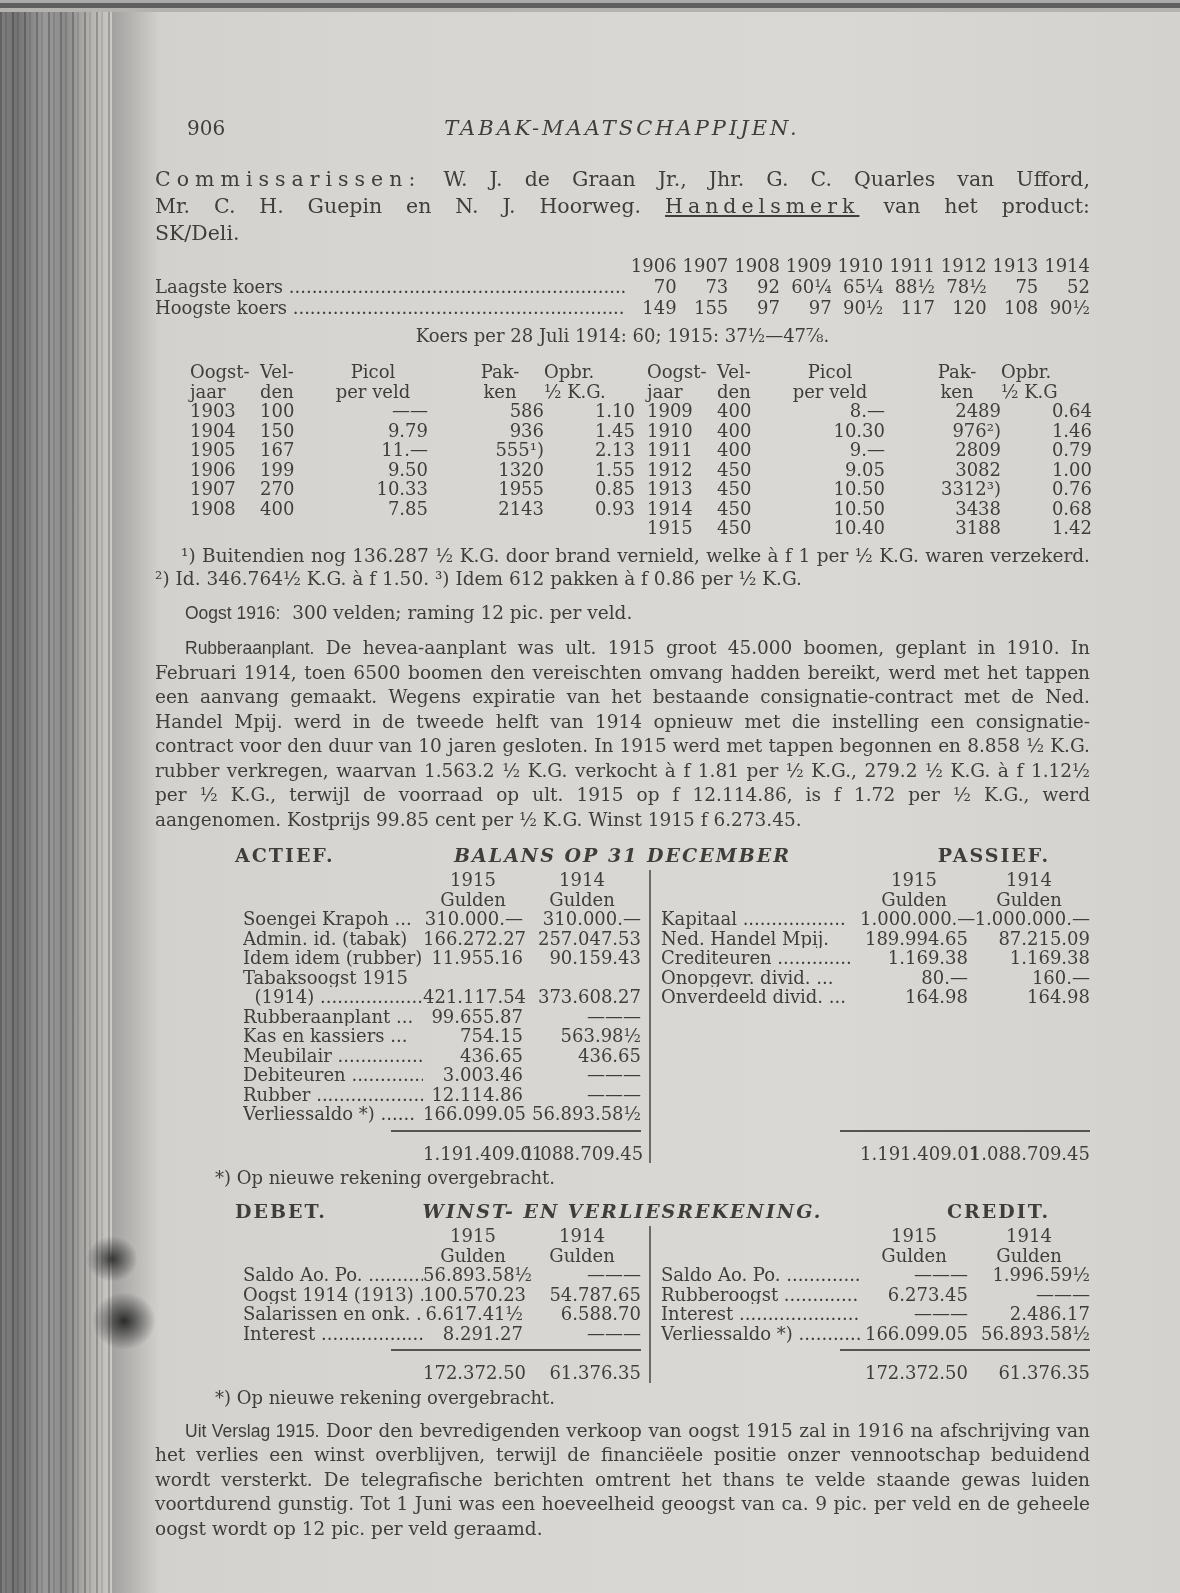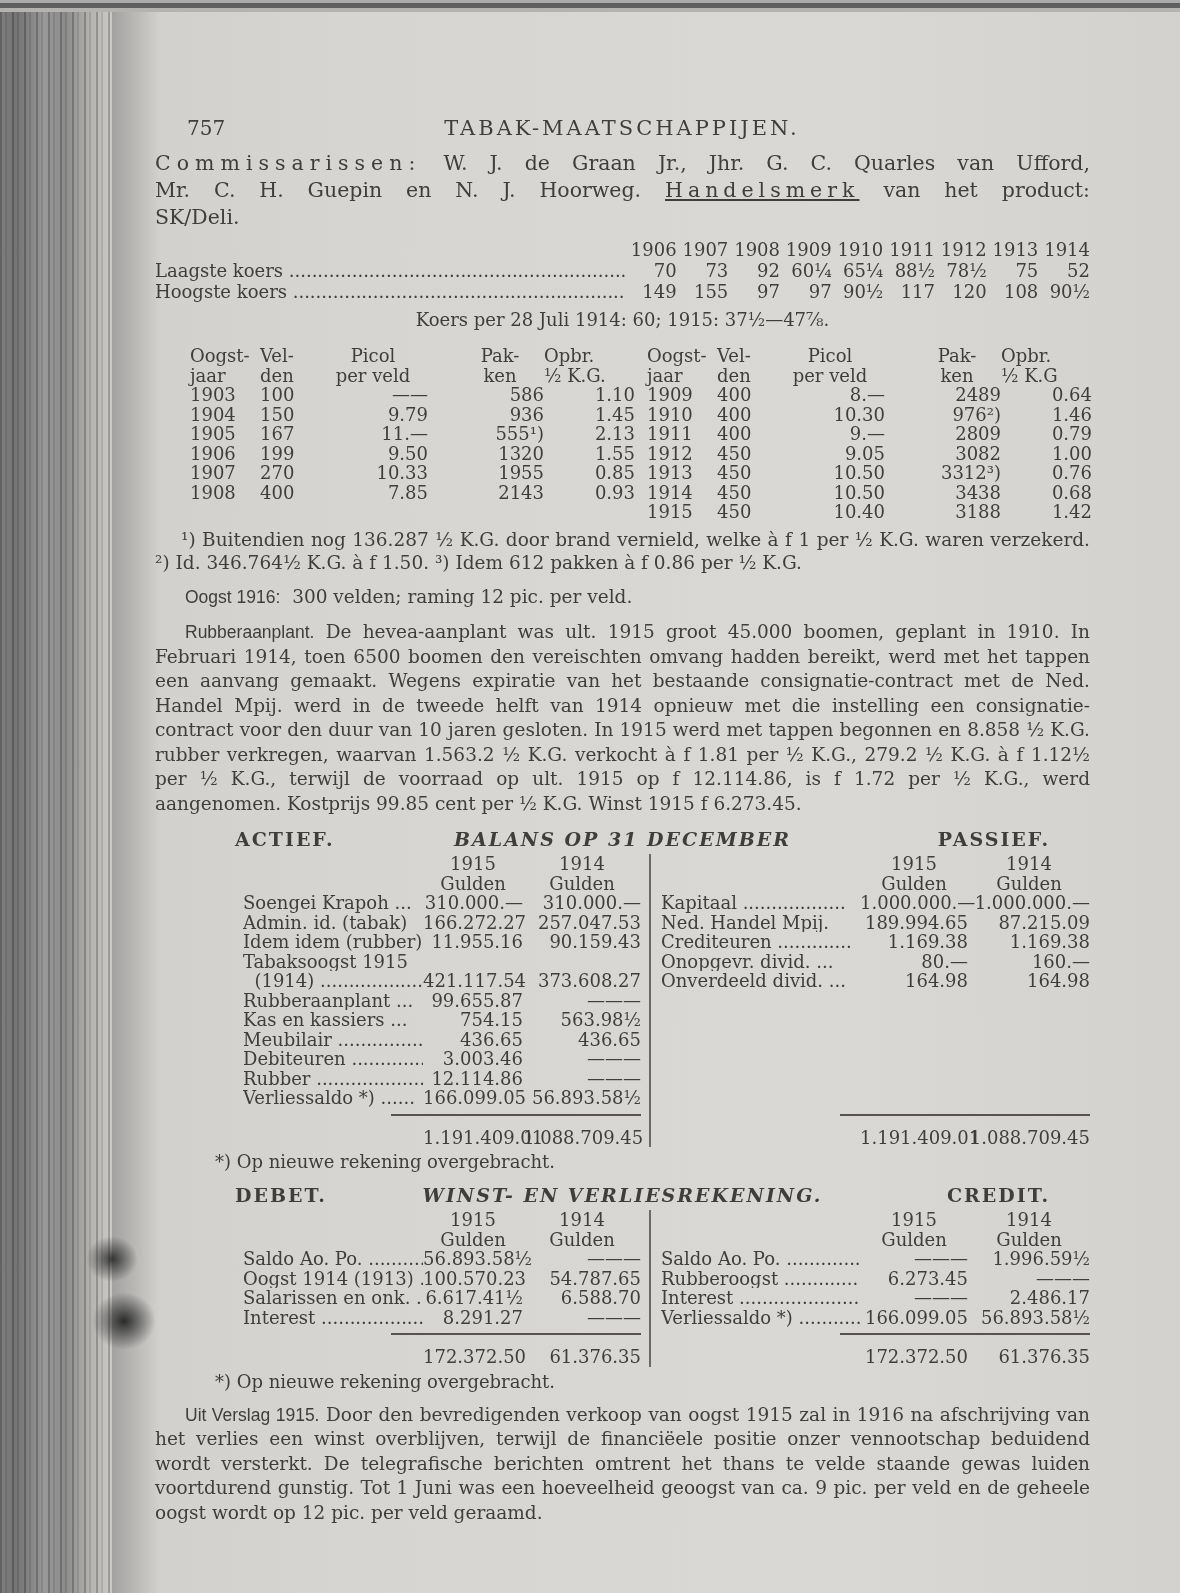--- a/index.html
+++ b/index.html
@@ -18,23 +18,23 @@
   .blot{position:absolute;z-index:4;border-radius:50%;}
   .blot1{left:86px;top:1236px;width:52px;height:46px;
     background:radial-gradient(ellipse at center,rgba(25,25,25,.8),rgba(25,25,25,0) 70%);}
   .blot2{left:92px;top:1292px;width:64px;height:58px;
     background:radial-gradient(ellipse at center,rgba(20,20,20,.85),rgba(20,20,20,0) 70%);}
 
   .content{position:absolute;left:110px;top:0;right:0;bottom:0;padding:0 90px 0 45px;overflow:hidden;}
 
   .page-head{margin-top:116px;position:relative;height:26px;font-size:20px;}
   .pageno{position:absolute;left:32px;top:0;}
-  .book-title{position:absolute;left:0;right:1px;text-align:center;letter-spacing:3px;font-size:21px;}
-
-  .intro{margin:8px 0 0;font-size:20.5px;line-height:27px;}
+  .book-title{position:absolute;left:0;right:1px;text-align:center;font-style:italic;letter-spacing:3px;font-size:21px;}
+
+  .intro{margin:24px 0 0;font-size:20.5px;line-height:27px;}
   .jline{display:block;text-align:justify;text-align-last:justify;}
   .sperr{letter-spacing:6px;}
   .sperr2{letter-spacing:5px;text-decoration:underline;}
 
   
   .koers{margin-top:8px;font-size:18px;line-height:21px;}
   .krow{display:grid;grid-template-columns:470px repeat(9,1fr);}
   .klab{white-space:nowrap;overflow:hidden;text-align:left;}
   .kv{text-align:right;}
   .koers-note{text-align:center;font-size:18px;margin-top:7px;}
@@ -84,21 +84,21 @@
 <div class="scan">
   <div class="binding"></div>
   <div class="gutter-shadow"></div>
   <div class="top-edge"></div>
   <div class="blot blot1"></div>
   <div class="blot blot2"></div>
 
   <div class="content">
 
     <div class="page-head">
-      <span class="pageno">757</span>
+      <span class="pageno">906</span>
       <span class="book-title">TABAK-MAATSCHAPPIJEN.</span>
     </div>
 
     <div class="intro">
       <span class="jline"><span class="sperr">Commissarissen:</span> <span>W. J. de Graan Jr., Jhr. G. C. Quarles van Ufford,</span></span>
       <span class="jline"><span>Mr. C. H. Guepin en N. J. Hoorweg.</span> <span class="sperr2">Handelsmerk</span> <span>van het product:</span></span>
       <span>SK/Deli.</span>
     </div>
 
     <div class="koers">

